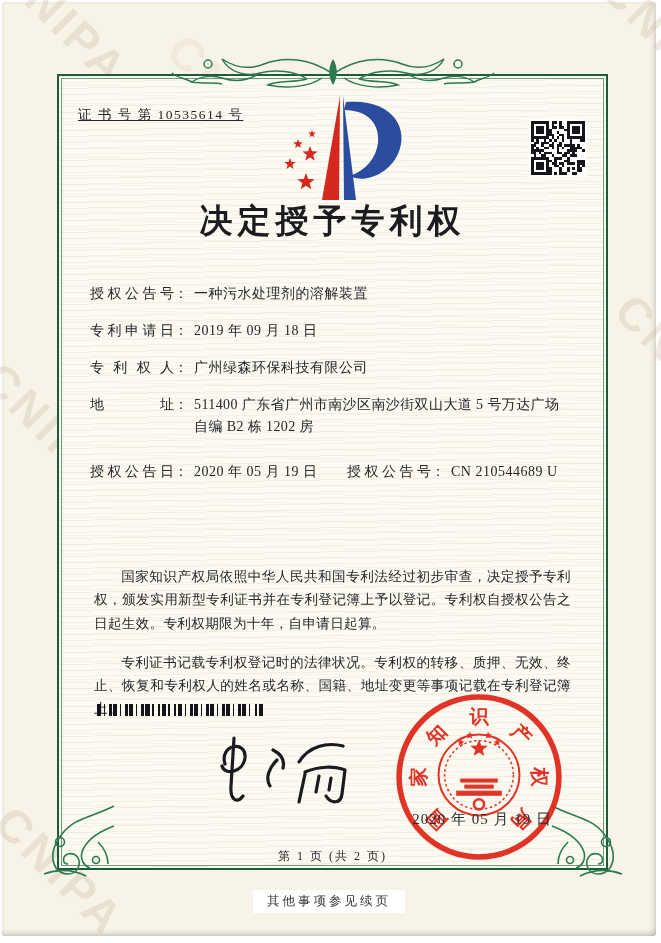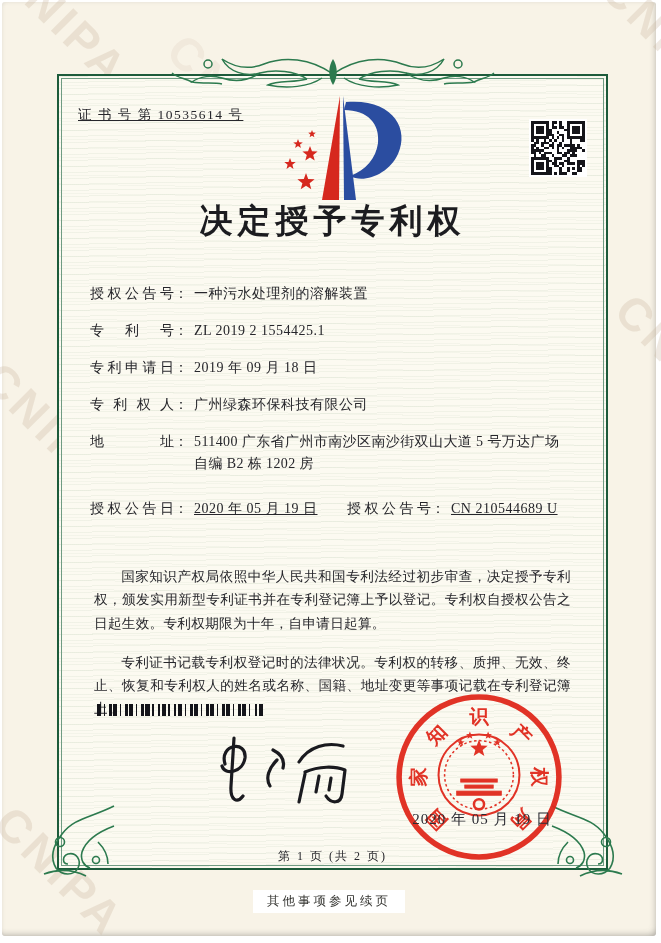--- a/index.html
+++ b/index.html
@@ -52,21 +52,21 @@
   .frow{line-height:21px;margin-bottom:16px;white-space:nowrap;}
   .flabel{
     display:inline-block;width:84px;vertical-align:top;
     text-align:justify;text-align-last:justify;
   }
   .colon{display:inline-block;}
   .fvalue{margin-left:6px;letter-spacing:.5px;}
   .addr-row{margin-bottom:23px;}
   .addr-val{display:inline-block;vertical-align:top;margin-left:6px;max-width:392px;
     white-space:normal;line-height:22px;letter-spacing:.4px;}
-  .grant-row{display:flex;margin-bottom:18px;text-decoration:underline;}
+  .grant-row{display:flex;margin-bottom:18px;}
   .grant-cell1{width:257px;flex:0 0 auto;}
   
   .paras{position:absolute;left:76px;top:547px;width:509px;
     font-size:13.6px;line-height:23.3px;text-align:justify;letter-spacing:.3px;}
   .paras p{margin:16px;text-indent:2em;}
   
   .barcode{position:absolute;left:95px;top:702px;height:12px;display:flex;align-items:stretch;}
   .barcode span{flex:0 0 auto;height:100%;}
   
   .boss{position:absolute;left:88px;top:747px;font-size:15px;line-height:30px;
@@ -591,23 +591,20 @@
       <div></div>
       <div></div>
       <div></div>
     </div>
 
   <div class="title">决定授予专利权</div>
 
   <div class="fields">
     <div class="frow">
       <span class="flabel">授权公告号</span><span class="colon">：</span><span class="fvalue">一种污水处理剂的溶解装置</span>
-    </div>
-    <div class="frow">
-      <span class="flabel">专利号</span><span class="colon">：</span><span class="fvalue">ZL 2019 2 1554425.1</span>
     </div>
     <div class="frow">
       <span class="flabel">专利申请日</span><span class="colon">：</span><span class="fvalue">2019 年 09 月 18 日</span>
     </div>
     <div class="frow">
       <span class="flabel">专利权人</span><span class="colon">：</span><span class="fvalue">广州绿森环保科技有限公司</span>
     </div>
     <div class="frow addr-row">
       <span class="flabel">地址</span><span class="colon">：</span><span class="addr-val"><span>511400 广东省广州市南沙区南沙街双山大道 5 号万达广场</span><br><span>自编 B2 栋 1202 房</span></span>
     </div>

